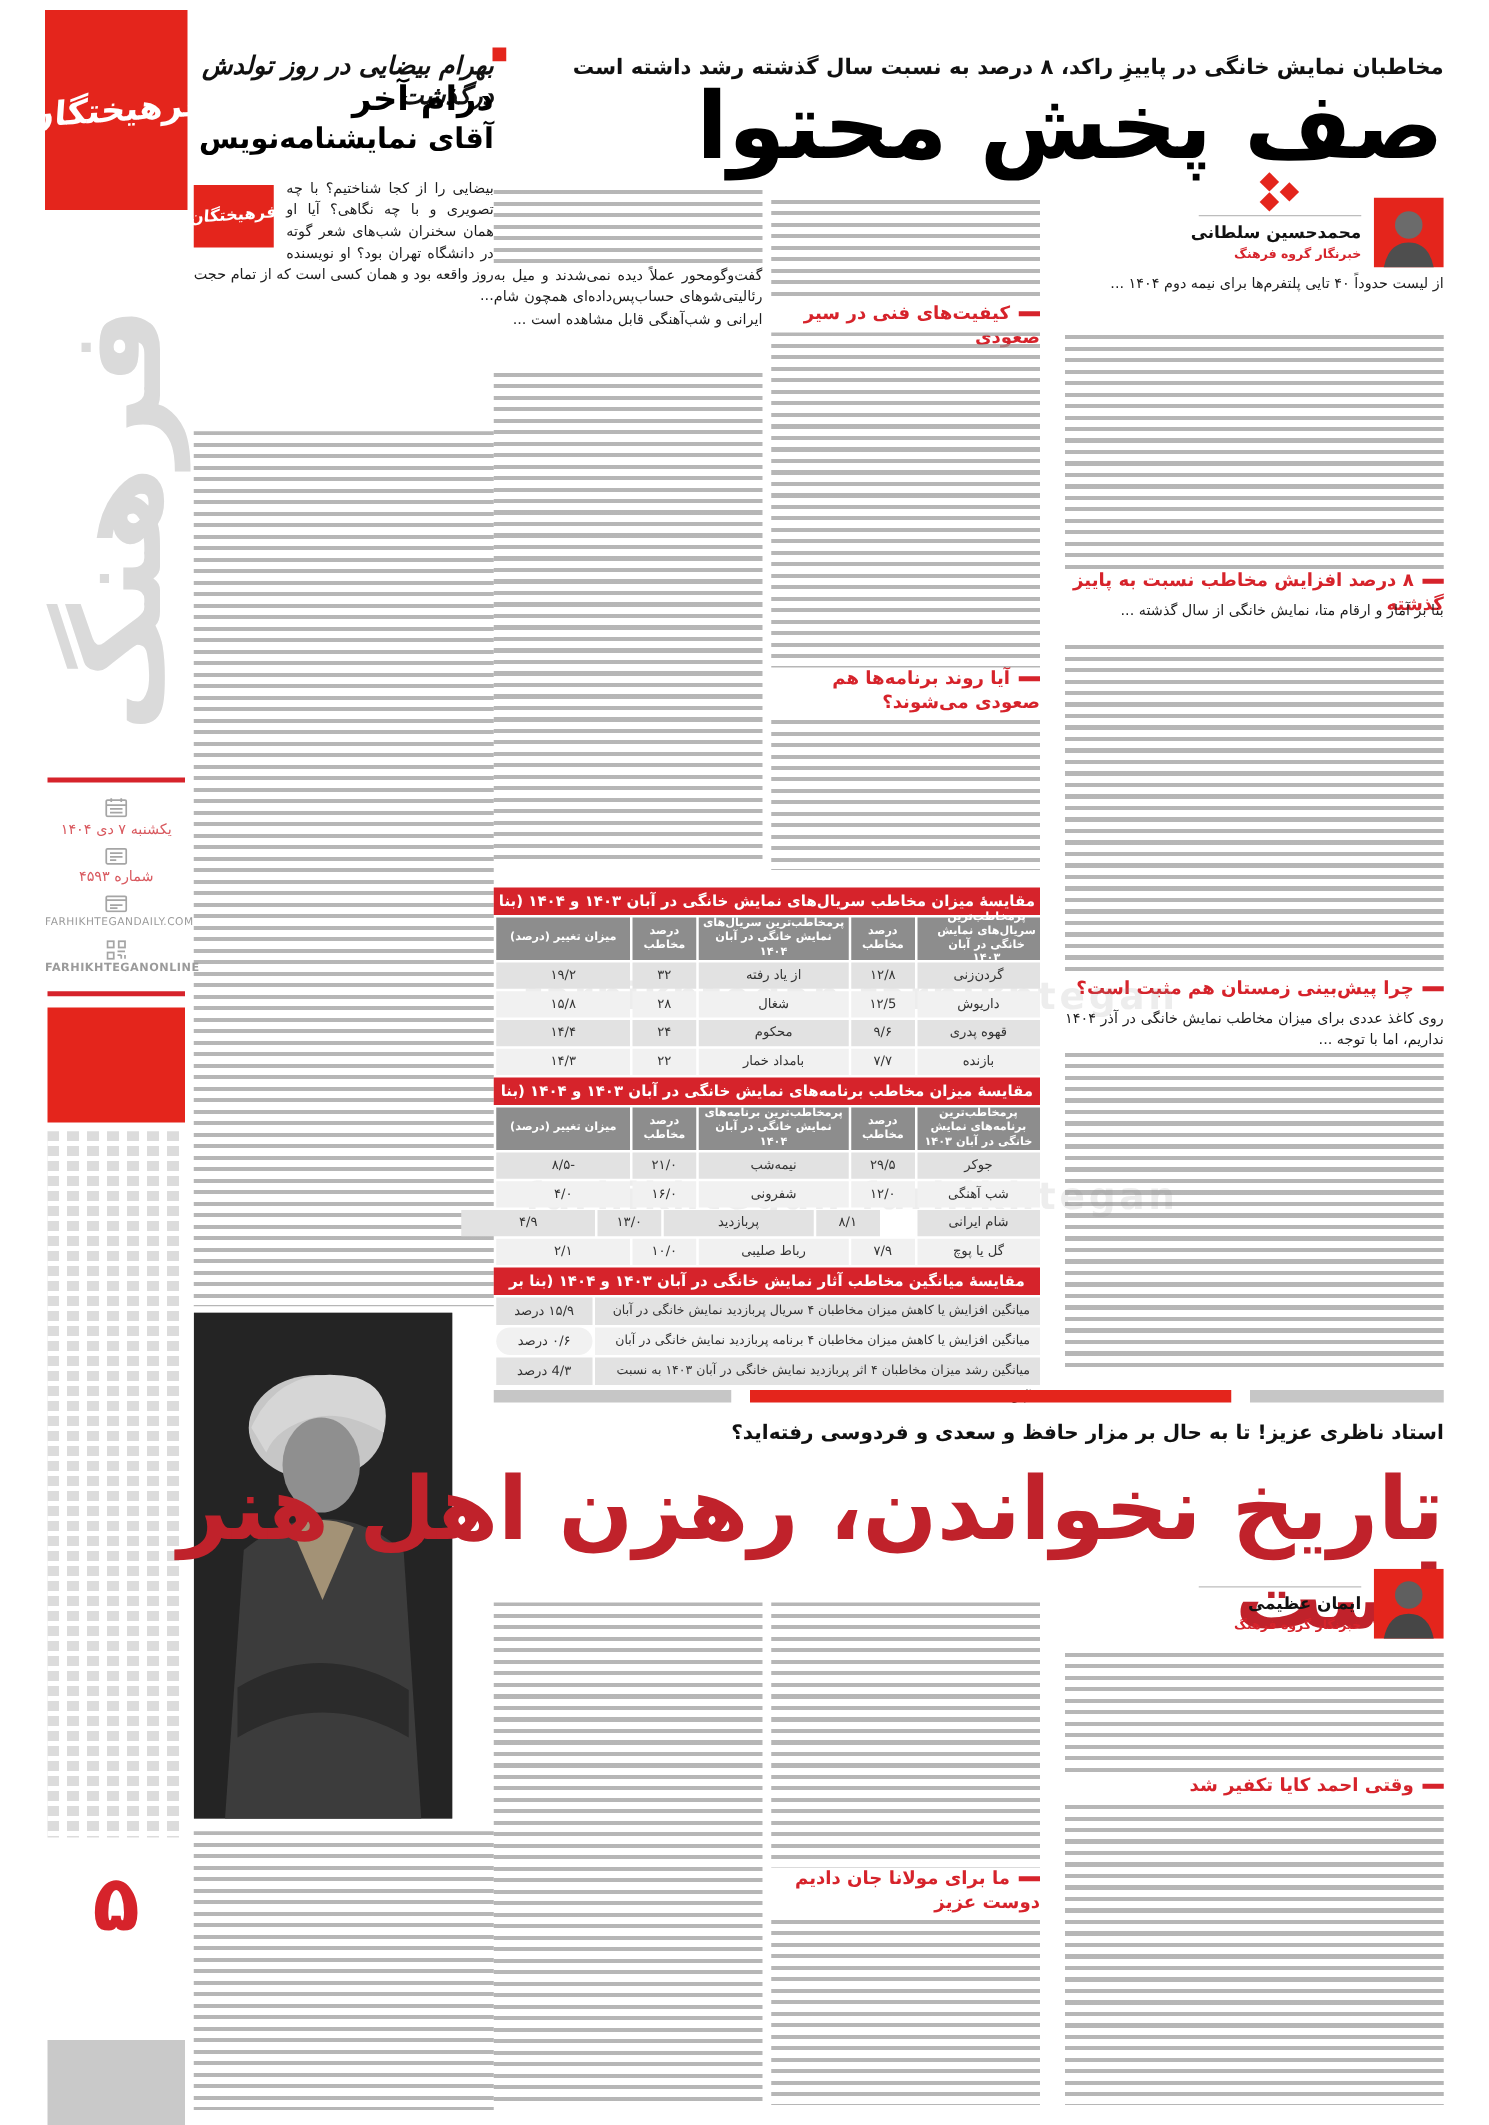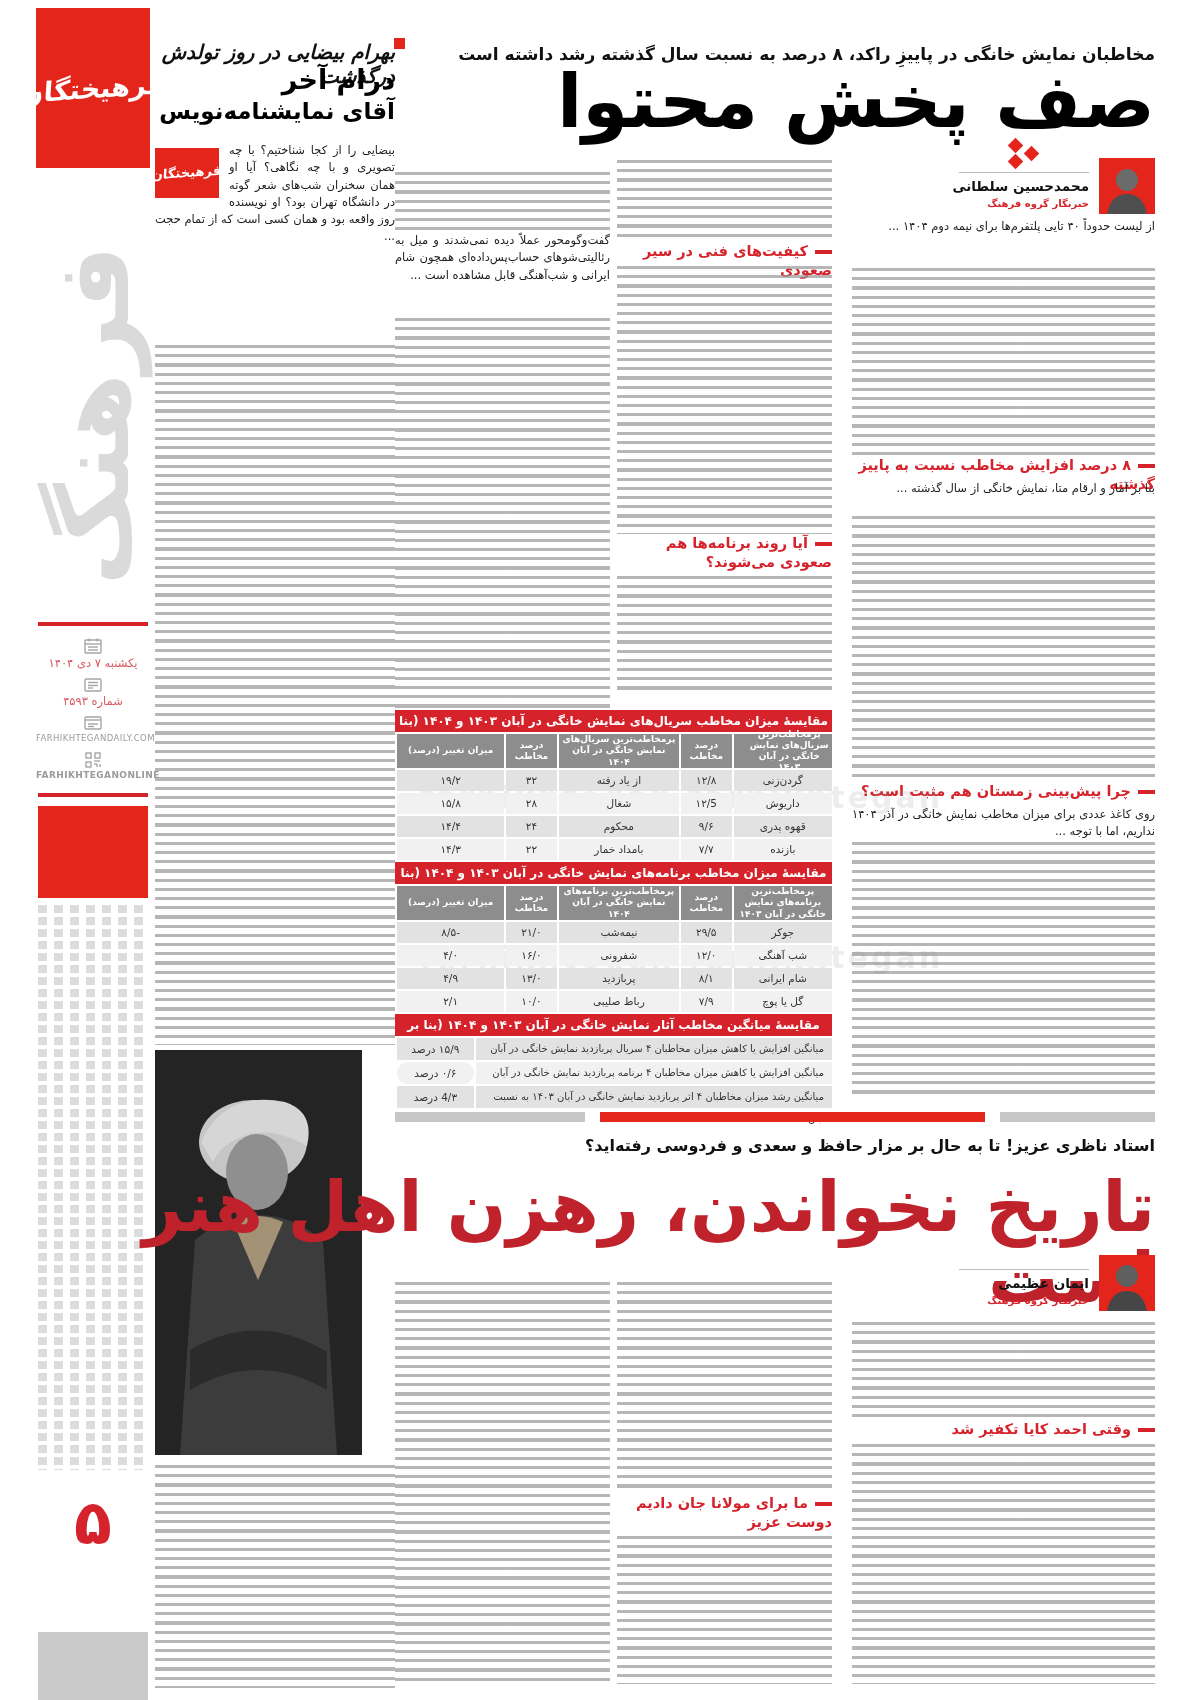--- a/index.html
+++ b/index.html
@@ -189,21 +189,21 @@
   </div>
 
   <div class="abs col" style="left:617px;top:160px;width:215px;">
     <div class="fill" style="height:82px;"></div>
     <div class="subhead" style="height:24px;"><span class="dash"></span><span>کیفیت‌های فنی در سیر صعودی</span></div>
     <div class="fill" style="height:268px;"></div>
     <div class="subhead" style="height:42px;"><span class="dash"></span><span>آیا روند برنامه‌ها هم صعودی می‌شوند؟</span></div>
     <div class="fill" style="height:120px;"></div>
   </div>
 
-  <div class="abs col" style="left:395px;top:172px;width:215px;">
+  <div class="abs col" style="left:395px;top:152px;width:215px;">
     <div class="fill" style="height:60px;"></div>
     <div class="lead" style="height:86px;overflow:hidden;">گفت‌وگومحور عملاً دیده نمی‌شدند و میل به رئالیتی‌شوهای حساب‌پس‌داده‌ای همچون شام ایرانی و شب‌آهنگی قابل مشاهده است ...</div>
     <div class="fill" style="height:392px;"></div>
   </div>
 
   <div class="abs watermark" style="left:420px;top:780px;">farhikhtegan  farhikhtegan</div>
   <div class="abs watermark" style="left:420px;top:940px;">farhikhtegan  farhikhtegan</div>
 
   <div class="abs tbl" style="left:395px;top:710px;width:437px;">
     <div class="t-title">مقایسهٔ میزان مخاطب سریال‌های نمایش خانگی در آبان ۱۴۰۳ و ۱۴۰۴ (بنا بر آمار متا)</div>
@@ -268,21 +268,21 @@
           <div class="t-cell" style="width: calc(25% - 2px);">-۸/۵</div>
         </div>
         <div class="t-row">
           <div class="t-cell" style="width: calc(23% - 2px);">شب آهنگی</div>
           <div class="t-cell" style="width: calc(12% - 2px);">۱۲/۰</div>
           <div class="t-cell" style="width: calc(28% - 2px);">شفرونی</div>
           <div class="t-cell" style="width: calc(12% - 2px);">۱۶/۰</div>
           <div class="t-cell" style="width: calc(25% - 2px);">۴/۰</div>
         </div>
         <div class="t-row">
-          <div class="t-cell" style="width: calc(23% - 2px);">شام ایرانی</div>
+          <div class="t-cell" style="width: calc(23% - 2px); margin-left: 28px;">شام ایرانی</div>
           <div class="t-cell" style="width: calc(12% - 2px);">۸/۱</div>
           <div class="t-cell" style="width: calc(28% - 2px);">پربازدید</div>
           <div class="t-cell" style="width: calc(12% - 2px);">۱۳/۰</div>
           <div class="t-cell" style="width: calc(25% - 2px);">۴/۹</div>
         </div>
         <div class="t-row">
           <div class="t-cell" style="width: calc(23% - 2px);">گل یا پوچ</div>
           <div class="t-cell" style="width: calc(12% - 2px);">۷/۹</div>
           <div class="t-cell" style="width: calc(28% - 2px);">رباط صلیبی</div>
           <div class="t-cell" style="width: calc(12% - 2px);">۱۰/۰</div>

